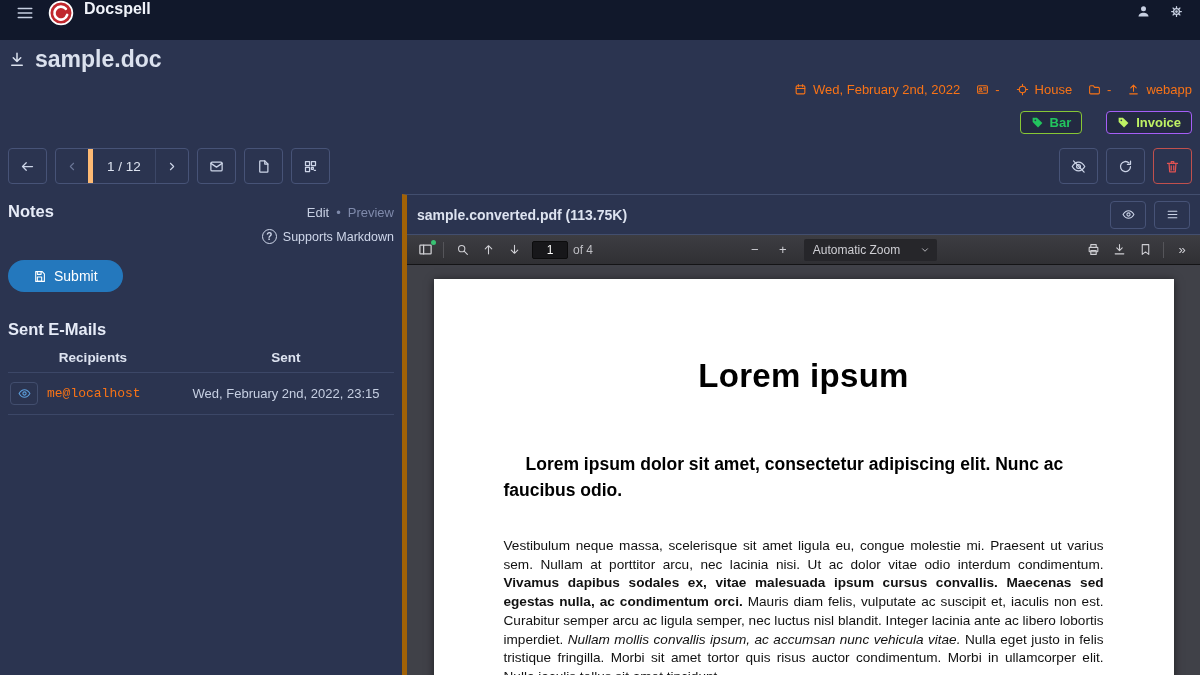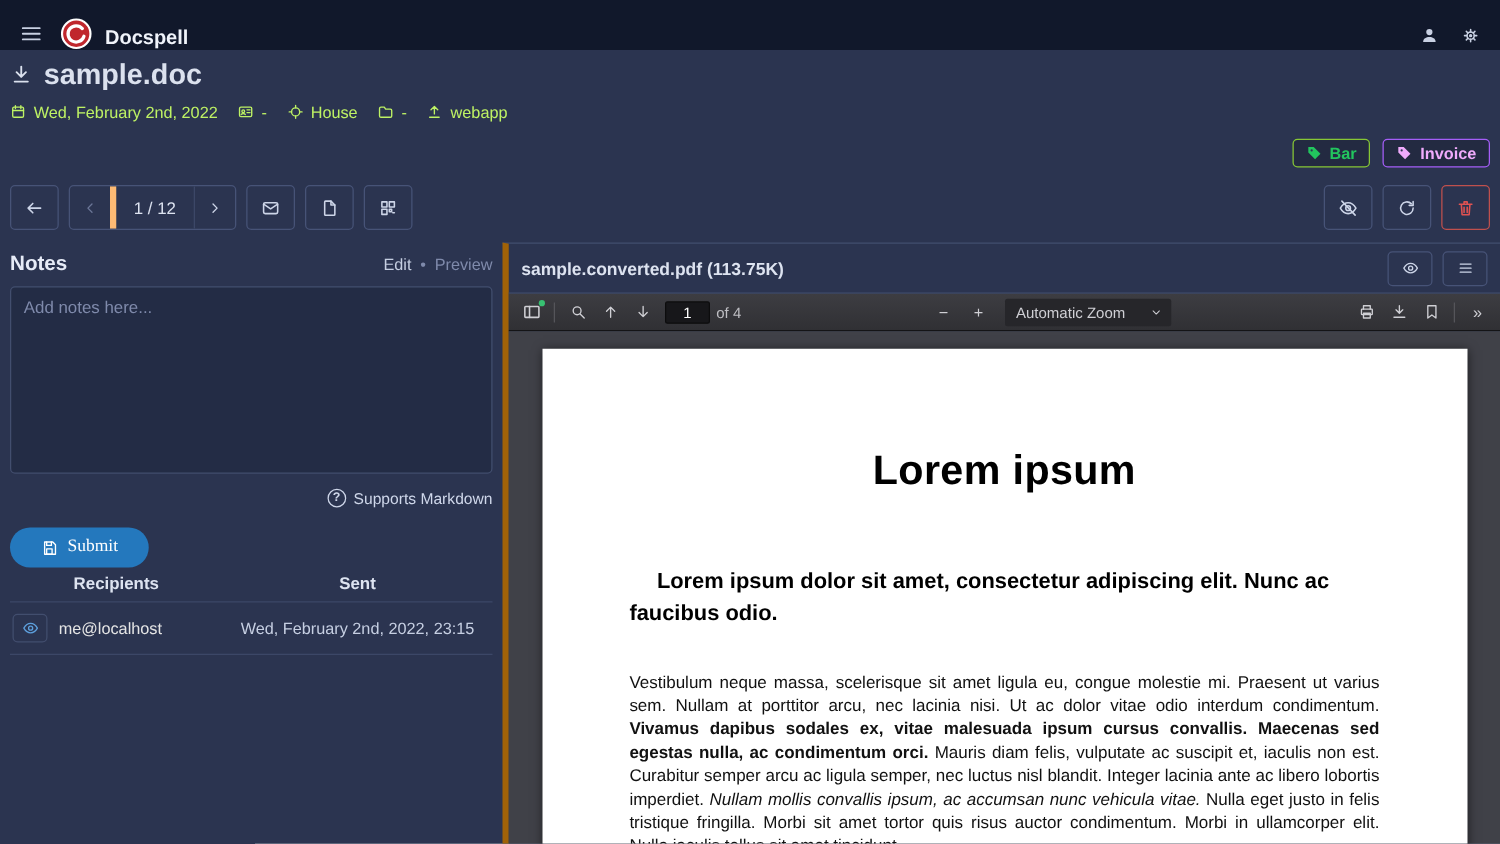--- a/index.html
+++ b/index.html
@@ -7,31 +7,31 @@
   body { font-family:"Liberation Sans",sans-serif; background:#2b3450; color:#dde3f0; }
   .app { width:1200px; height:675px; display:flex; flex-direction:column; }
 
   
   .i { width:15px; height:15px; stroke:currentColor; fill:none; stroke-width:2; stroke-linecap:round; stroke-linejoin:round; flex:none; }
   .if { fill:currentColor; stroke:none; }
   .i13 { width:13px; height:13px; }
   .i18 { width:18px; height:18px; }
 
   
-  .topbar { height:40px; flex:none; background:#11182b; display:flex; align-items:flex-end; padding:0 12px; gap:10px; }
+  .topbar { height:40px; flex:none; background:#11182b; display:flex; align-items:flex-start; padding:0 12px; gap:10px; }
   .tb-iconbtn { background:none; border:0; color:#c8d0e2; display:flex; align-items:center; justify-content:center; padding:4px; cursor:pointer; }
   .logo { width:26px; height:26px; display:flex; }
   .app-title { font-size:16px; font-weight:bold; color:#f0f3fa; }
   .tb-spacer { flex:1; }
 
   
   .item-head { padding:6px 8px 0; flex:none; }
   .title-row { display:flex; align-items:center; gap:9px; color:#dbe1ee; margin-bottom:9px; }
   .title-row h1 { font-size:23px; font-weight:bold; }
-  .meta-row { display:flex; gap:16px; font-size:13px; color:#bef264; align-items:center; }
+  .meta-row { display:flex; gap:16px; font-size:13px; color:#f97316; align-items:center;justify-content:flex-end; }
   .meta { display:inline-flex; gap:6px; align-items:center; }
   .tags-row { display:flex; justify-content:flex-end; gap:10px; padding:14px 0 0; }
   .tag { display:inline-flex; gap:6px; align-items:center; padding:3px 10px; font-size:13px; font-weight:bold; background:rgba(0,0,0,.18); border:1px solid; border-radius:4px; cursor:pointer; font-family:inherit; }
 
   
   .toolbar { display:flex; justify-content:space-between; align-items:center; padding:14px 8px 10px; flex:none; }
   .tb-left,.tb-right2 { display:flex; gap:8px; align-items:center; }
   .btn { height:36px; min-width:38px; border:1px solid #475377; background:transparent; border-radius:4px; color:#cdd5e8; display:inline-flex; align-items:center; justify-content:center; padding:0 11px; font-size:16px; cursor:pointer; font-family:inherit; }
   .btn.danger { border-color:#c0504d; color:#e05252; }
   .btn-group { display:inline-flex; border:1px solid #475377; border-radius:4px; height:36px; align-items:stretch; overflow:hidden; }
@@ -45,26 +45,26 @@
 
   .notes-head { display:flex; justify-content:space-between; align-items:baseline; margin:0 0 8px; }
   .notes-head h2 { font-size:16.5px; color:#e6ebf7; }
   .notes-links { font-size:13px; display:flex; gap:7px; align-items:center; }
   .notes-links a { color:#c6cfe2; cursor:pointer; }
   .notes-links .muted, .dot { color:#7f8aab; }
   textarea.notes { width:100%; height:150px; background:#232c45; border:1px solid #424e6e; border-radius:4px; color:#dde3f0; padding:8px 10px; font-size:13.5px; font-family:inherit; resize:none; }
   textarea.notes::placeholder { color:#7f8aab; }
   .md-hint { display:flex; justify-content:flex-end; align-items:center; gap:6px; margin:7px 0 16px; font-size:12.5px; color:#cfd7ea; cursor:pointer; }
   .qmark { width:15px; height:15px; border:1.5px solid #cfd7ea; border-radius:50%; display:inline-flex; align-items:center; justify-content:center; font-size:10px; font-weight:bold; }
-  .submit { display:inline-flex; gap:8px; align-items:center; background:#2478bd; color:#fff; border:0; border-radius:16px; padding:8px 25px; font-size:14px; cursor:pointer; font-family:Liberation Serif, serif; }
+  .submit { display:inline-flex; gap:8px; align-items:center; background:#2478bd; color:#fff; border:0; border-radius:16px; padding:8px 25px; font-size:14px; cursor:pointer; font-family:Liberation Sans, sans-serif; }
   .mails-h { margin:28px 0 6px; font-size:16.5px; color:#e6ebf7; }
   .mail-head { display:grid; grid-template-columns:170px 1fr; font-weight:bold; font-size:13.5px; color:#dde3f0; padding:5px 0 7px; border-bottom:1px solid #3c4767; text-align:center; }
   .mail-row { display:grid; grid-template-columns:170px 1fr; align-items:center; padding:9px 0; border-bottom:1px solid #3c4767; font-size:13px; }
   .cell1 { display:flex; gap:9px; align-items:center; padding-left:2px; }
-  .cell1 .addr { color:#e5e5e5; }
+  .cell1 .addr { color:#f97316;font-family:Liberation Mono, monospace; }
   .mail-row .sentcell { text-align:center; color:#c6cfe2; }
   .eye-btn { width:28px; height:23px; border:1px solid #424e6e; background:transparent; border-radius:4px; color:#5d9fdc; display:flex; align-items:center; justify-content:center; cursor:pointer; }
 
   
   .pdf-panel { flex:1; min-width:0; display:flex; flex-direction:column; border-left:5px solid #a16207; border-top:1px solid #424e6e; }
   .pdf-head { height:40px; flex:none; display:flex; align-items:center; justify-content:space-between; padding:0 10px; border-bottom:1px solid #424e6e; }
   .pdf-name { font-size:14px; font-weight:bold; color:#dde3f0; }
   .pdf-head-btns { display:flex; gap:8px; }
   .pdf-head-btns .btn { height:28px; min-width:36px; padding:0 8px; }
 
@@ -164,21 +164,21 @@
       </span>
     </div>
     <div class="tags-row">
       <button class="tag" style="color: #22c55e; border-color: rgb(135, 199, 53);">
         <svg class="i i13 if" viewBox="0 0 24 24">
             <path d="M3 3h8l10 10-8 8L3 11z"></path>
             <circle cx="8" cy="8" r="1.6" fill="#2b3450"></circle>
           </svg>
         <span>Bar</span>
       </button>
-      <button class="tag" style="color: #f0abfc; border-color: rgb(165, 94, 247);">
+      <button class="tag" style="color: #bef264; border-color: rgb(165, 94, 247); margin-left: 14px;">
         <svg class="i i13 if" viewBox="0 0 24 24">
             <path d="M3 3h8l10 10-8 8L3 11z"></path>
             <circle cx="8" cy="8" r="1.6" fill="#2b3450"></circle>
           </svg>
         <span>Invoice</span>
       </button>
     </div>
   </div>
 
   <div class="toolbar">
@@ -248,33 +248,33 @@
 
     <aside class="left">
       <div class="notes-head">
         <h2>Notes</h2>
         <span class="notes-links">
           <a>Edit</a>
           <span class="dot">•</span>
           <a class="muted">Preview</a>
         </span>
       </div>
-      <textarea class="notes" placeholder="Add notes here..." style=""></textarea>
       <div class="md-hint">
         <span class="qmark">?</span>
         <a>Supports Markdown</a>
       </div>
       <button class="submit">
         <svg class="i i13" viewBox="0 0 24 24">
             <path d="M5 3h12l4 4v14H5z"></path>
             <path d="M8 3v5h7V3M8 13h8v8H8z"></path>
           </svg>
         <span>Submit</span>
       </button>
 
+      <h2 class="mails-h">Sent E-Mails</h2>
       <div class="mail-head">
         <span>Recipients</span>
         <span>Sent</span>
       </div>
       <div class="mail-row">
         <span class="cell1">
           <button class="eye-btn">
             <svg class="i i13" viewBox="0 0 24 24">
                 <path d="M2 12s4-7 10-7 10 7 10 7-4 7-10 7-10-7-10-7z"></path>
                 <circle cx="12" cy="12" r="3"></circle>

